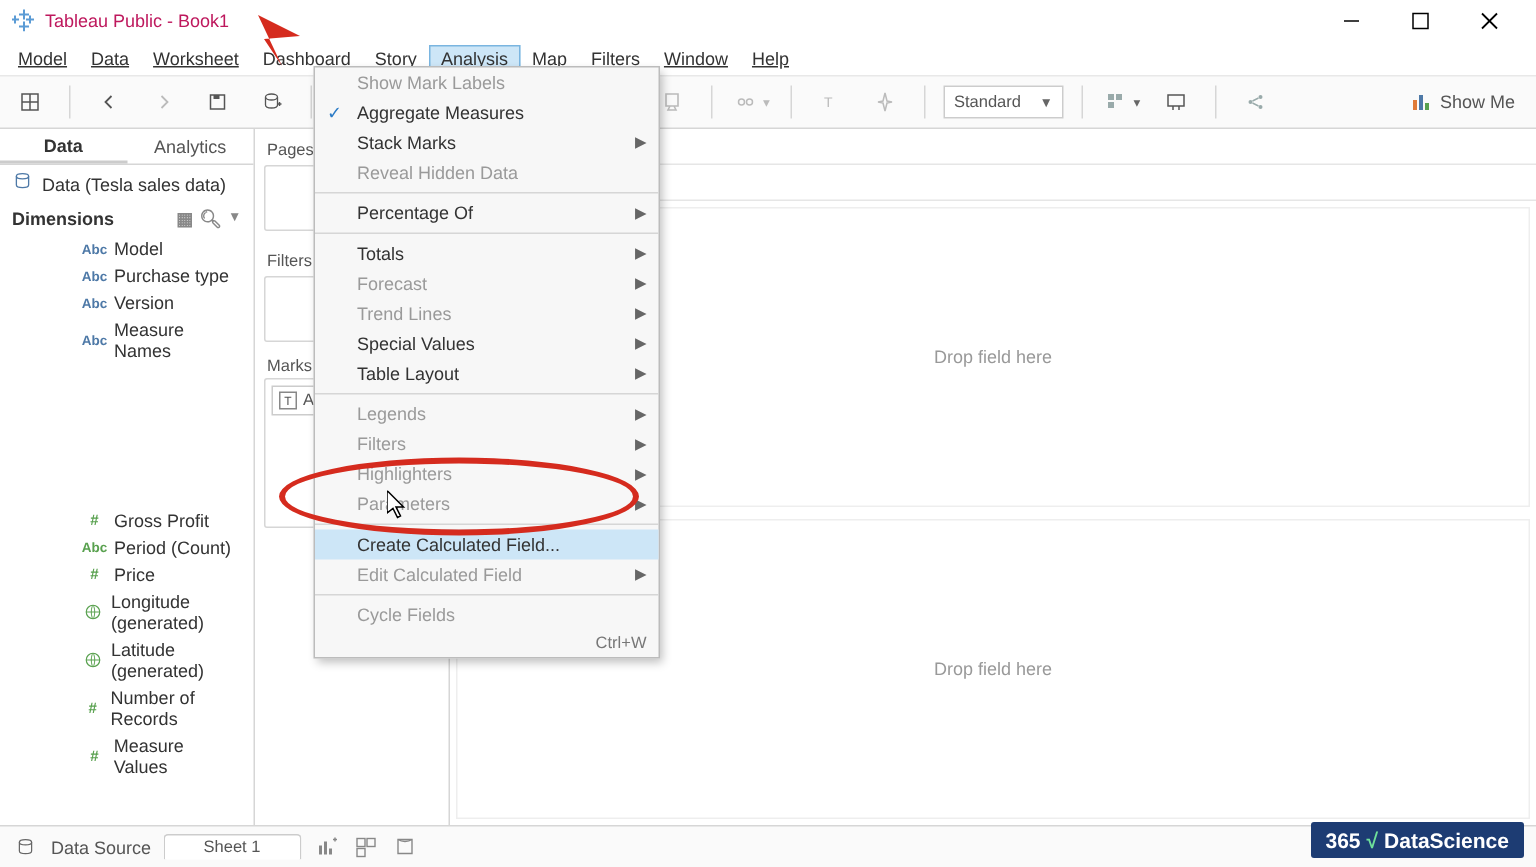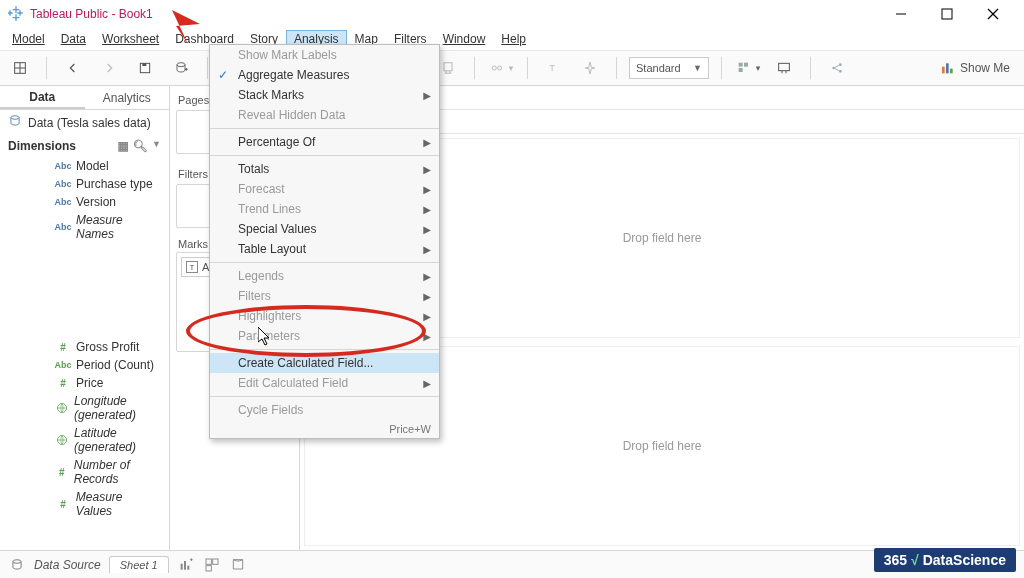--- a/index.html
+++ b/index.html
@@ -30,41 +30,41 @@
     .tabrow .tab { flex: 1; display: flex; align-items: center; justify-content: center; font-size: 12px; color: #555; }
     .tabrow .tab.active { border-bottom: 2px solid #ccc; font-weight: 600; color: #333;}
     .ds-row { display: flex; align-items: center; padding: 4px 8px; gap: 6px; font-size: 12px; color: #333;}
     .ds-row svg { width: 14px; height: 14px; color: #1f77b4;}
     .section-head { display: flex; align-items: center; justify-content: space-between; padding: 4px 8px; font-weight: 600; font-size: 12px; color:#333; }
     .section-head .icons { display: flex; gap: 4px; color:#888;}
     .field { display: flex; align-items: center; padding: 2px 8px 2px 16px; gap: 6px; font-size: 12px;}
     .field .typeicon { width: 14px; display:flex; align-items:center; justify-content:center; font-size: 10px; font-weight: 700; margin-left: 40px;}
     .field .blue { color: #4e79a7; }
     .field .green { color: #59a14f; }
-    .field .italic { font-style: italic; color: #555; }
+    .field .italic { color: #555; }
     .field .label { color: #333; }
     
     .shelves-col { width: 130px; border-right: 1px solid #d6d6d6; background:#fff; display:flex; flex-direction:column;}
     .shelf-card { margin: 6px; }
     .shelf-title { font-size: 11px; color:#555; padding: 2px 2px 4px 2px;}
     .shelf-box { border: 1px solid #d6d6d6; height: 44px; border-radius: 2px; background:#fff;}
     .marks-title { font-size: 11px; color:#555; padding: 4px 8px 0 8px;}
     .marks-card { margin: 2px 6px 6px 6px; border:1px solid #d6d6d6; border-radius:2px; padding:4px;}
     .marks-dropdown { border: 1px solid #ccc; height: 20px; display:flex; align-items:center; padding: 0 4px; font-size:11px; color:#555; gap: 4px;}
     .marks-row { display:flex; gap: 0; margin-top:6px;}
     .marks-cell { flex:1; display:flex; flex-direction:column; align-items:center; gap:2px; font-size:10px; color:#555;}
     .marks-cell .msvg { width:16px; height:16px; }
     
     .canvas { flex:1; display:flex; flex-direction:column; background:#fff;}
     .cols-row, .rows-row { height: 24px; border-bottom:1px solid #e6e6e6; display:flex; align-items:center; padding-left: 4px;}
     .drop-area { flex:1; display:flex;}
     .drop-half { flex:1; display:flex; align-items:center; justify-content:center; color:#999; font-size: 12px; border: 1px solid #eee; margin: 4px;}
     
-    .bottombar { height: 28px; border-top:1px solid #d6d6d6; background:#fafafa; display:flex; align-items:center; padding: 0 8px; gap: 8px; font-size:12px; color:#555;font-style:italic;}
-    .bottombar .sheet-tab { background:#fff; border:1px solid #ccc; border-bottom:none; padding: 2px 10px; border-radius: 3px 3px 0 0; font-size:11px;}
+    .bottombar { height: 28px; border-top:1px solid #d6d6d6; background:#fafafa; display:flex; align-items:center; padding: 0 8px; gap: 8px; font-size:12px; color:#555;}
+    .bottombar .sheet-tab { background:#fff; border:1px solid #ccc; border-bottom:none; padding: 2px 26px; border-radius: 3px 3px 0 0; font-size:11px;}
     .bottombar .icon { width:18px; height:18px; display:flex; align-items:center; justify-content:center;}
     
     .dropdown-menu { position:absolute; top: 44px; left: 209px; width: 231px; background:#f7f7f7; border:1px solid #bcbcbc; box-shadow: 2px 3px 6px rgba(0,0,0,0.25); z-index: 50;}
     .dm-item { display:flex; align-items:center; padding: 3px 8px 3px 28px; font-size: 12px; color:#333; position: relative;}
     .dm-item.disabled { color:#9a9a9a;}
     .dm-item .arrow { margin-left:auto; color:#666; font-size:10px;}
     .dm-item .shortcut { margin-left:auto; color:#777; font-size:11px;}
     .dm-item .check { position:absolute; left: 8px; color:#2b7bc6;}
     .dm-item.highlight { background:#cde6f7; }
     .dm-sep { height:1px; background:#d6d6d6; margin: 3px 0;}
@@ -484,21 +484,21 @@
     </div>
   <div class="dm-item disabled">
       <span>Edit Calculated Field</span>
       <span class="arrow">▶</span>
     </div>
   <div class="dm-sep"></div>
   <div class="dm-item disabled">
       <span>Cycle Fields</span>
     </div>
   <div class="dm-item disabled">
-      <span class="shortcut">Price+W</span>
+      <span class="shortcut">Ctrl+W</span>
     </div>
 </div>
 
 <div class="red-ellipse"></div>
 
 <div class="pointer-arrow">
   <svg width="40" height="40" viewBox="0 0 40 40">
       <polygon points="0,0 28,14 4,16 16,34" fill="#d52b1e"></polygon>
     </svg>
 </div>

